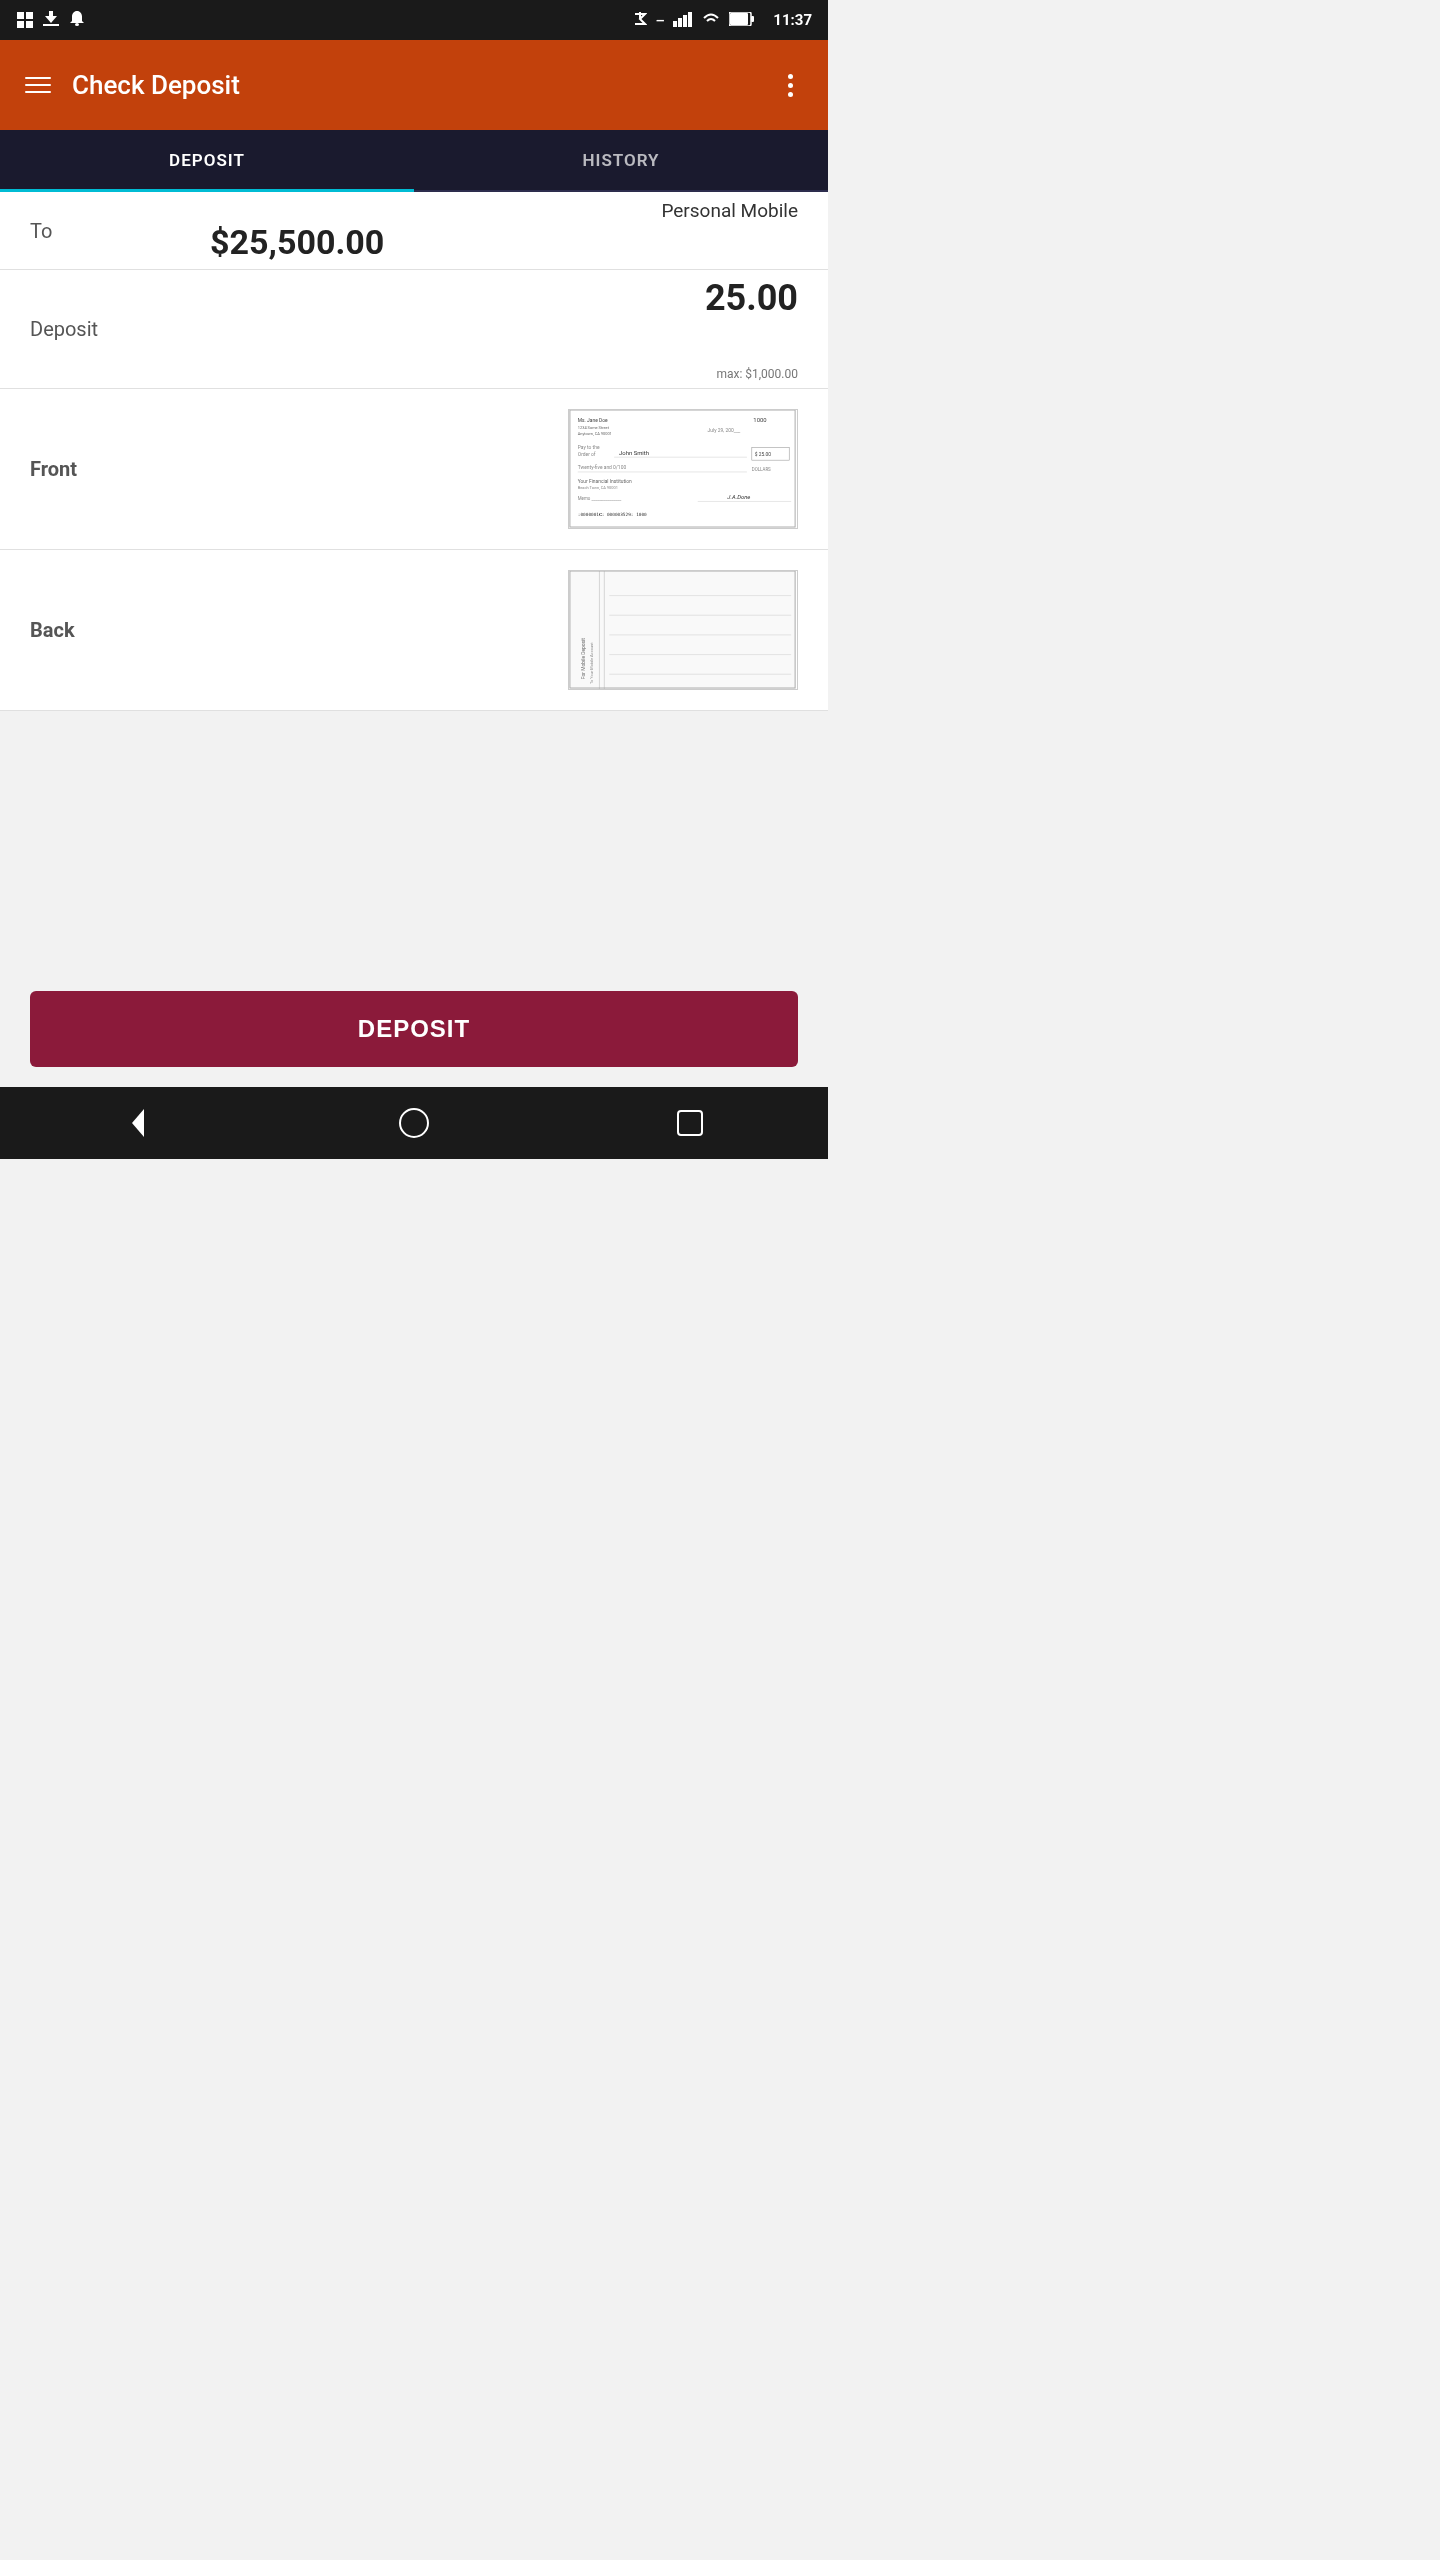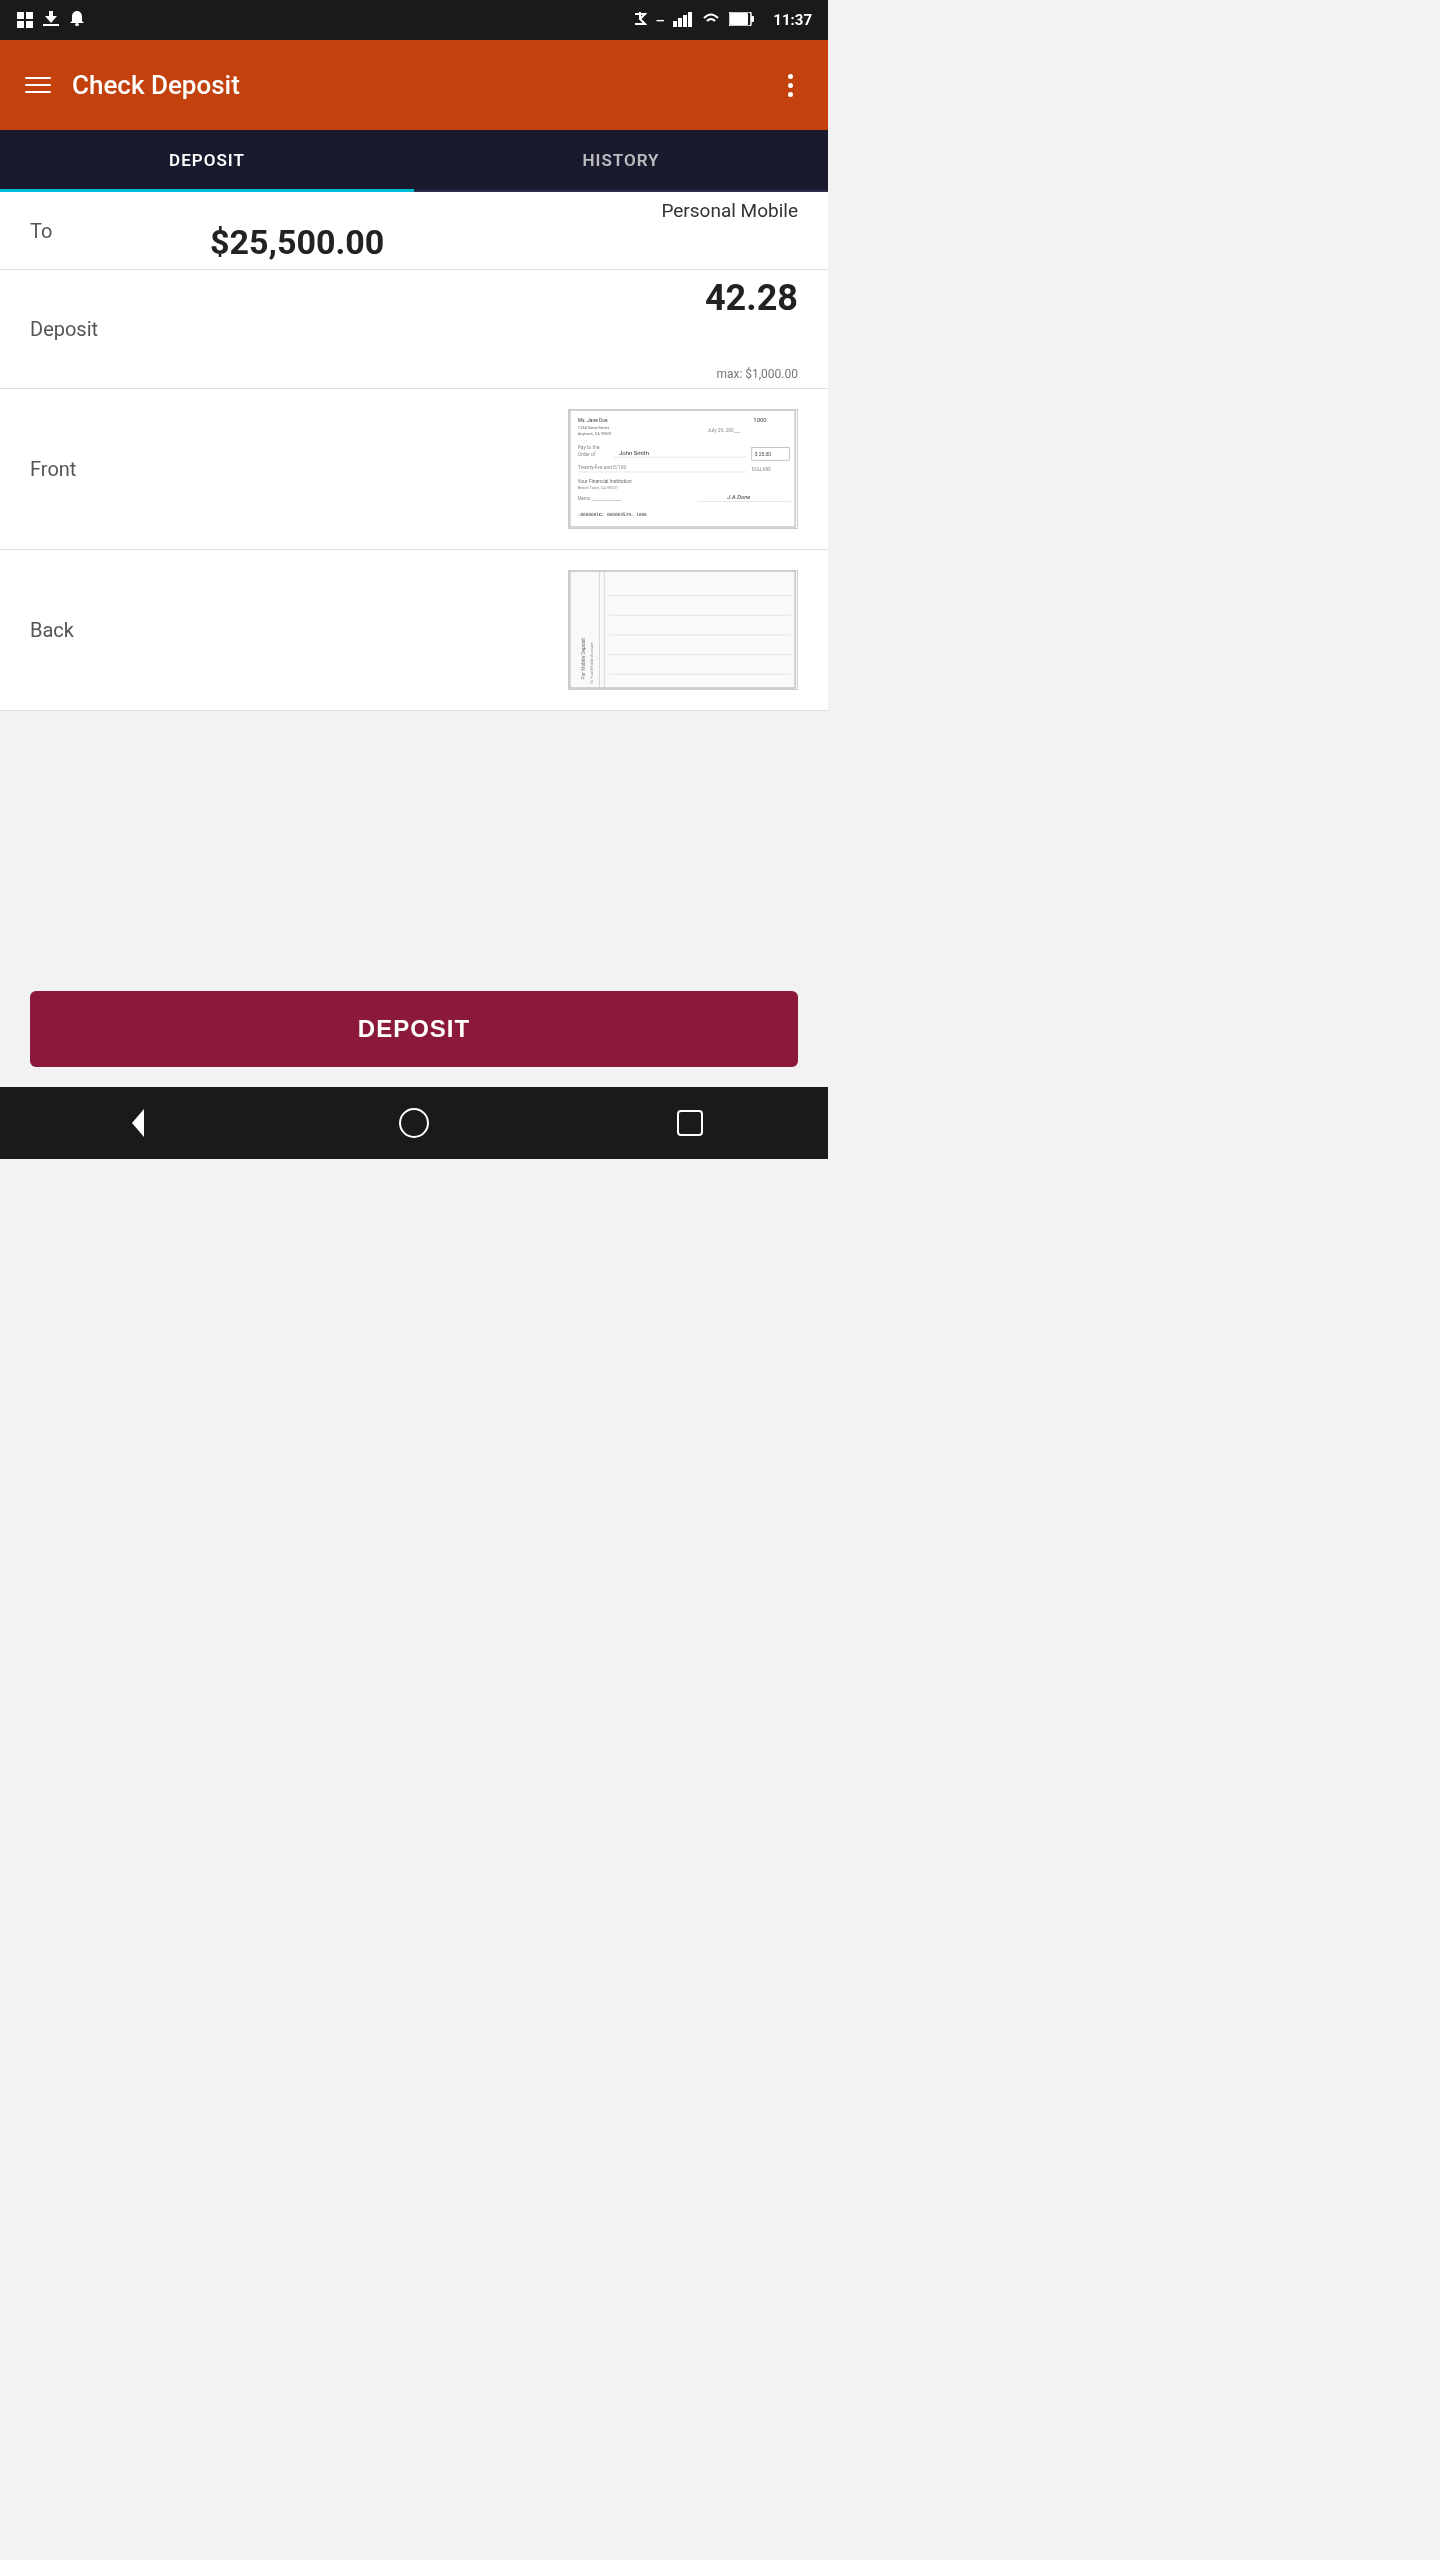--- a/index.html
+++ b/index.html
@@ -190,20 +190,21 @@
       padding: 20px 30px;
       border-bottom: 1px solid #e0e0e0;
       background: #fff;
       gap: 20px;
     }
 
     .check-label {
       font-size: 20px;
       color: #555;
       min-width: 180px;
+      font-weight: bold;
     }
 
     .check-image-wrapper {
       flex: 1;
       display: flex;
       justify-content: flex-end;
     }
 
     
     .check-img {
@@ -363,21 +364,21 @@
     <span class="form-row-label">To</span>
     <div class="form-row-value">
       <div class="account-name">Personal Mobile</div>
       <div class="account-balance">$25,500.00</div>
     </div>
   </div>
 
   <div class="form-row">
     <span class="form-row-label">Deposit</span>
     <div class="form-row-value">
-      <div class="amount-value">42.28</div>
+      <div class="amount-value">25.00</div>
       <div class="amount-max">max: $1,000.00</div>
     </div>
   </div>
 
   <div class="check-row">
     <span class="check-label">Front</span>
     <div class="check-image-wrapper">
       <div class="check-img">
         
         <svg class="check-front-svg" viewBox="0 0 230 120" xmlns="http://www.w3.org/2000/svg">

